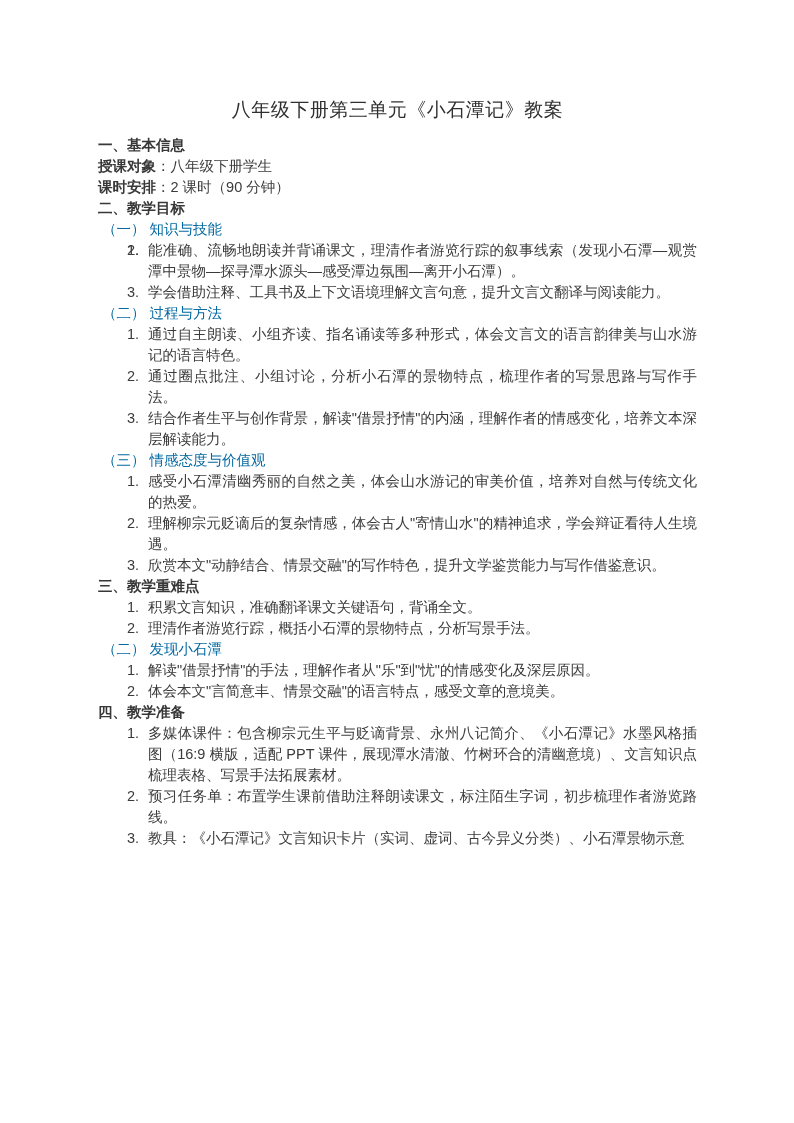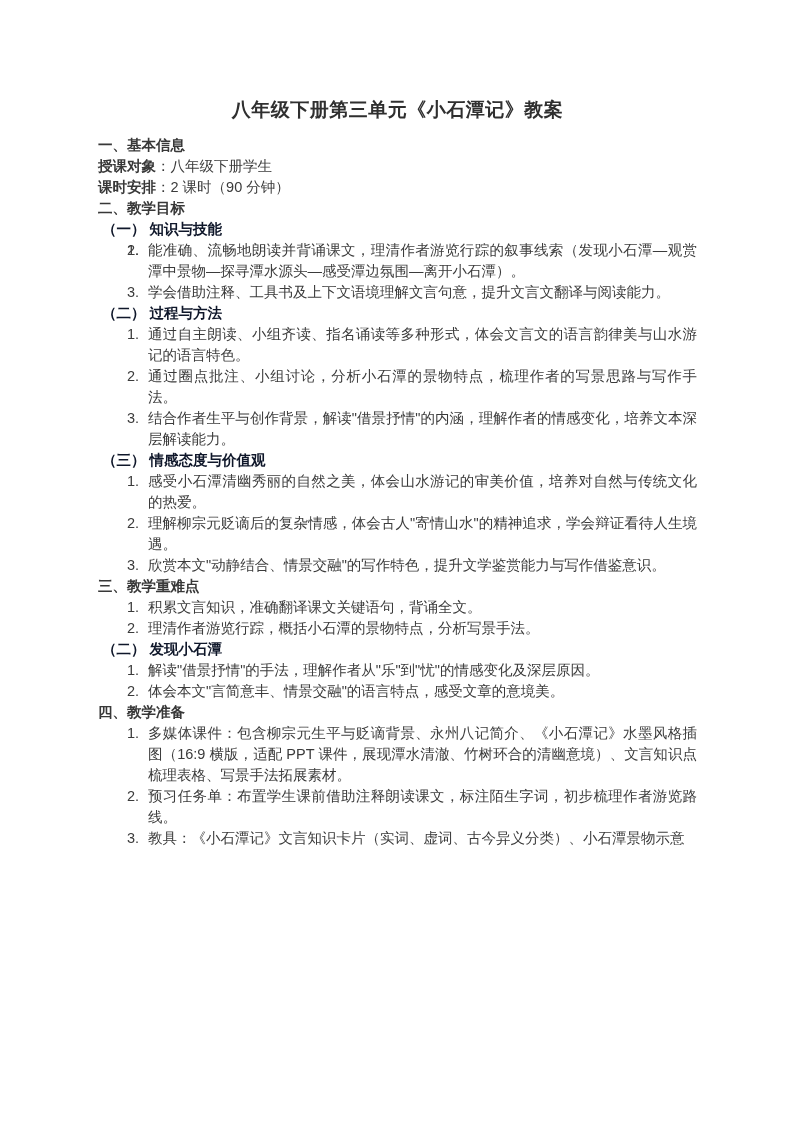--- a/index.html
+++ b/index.html
@@ -11,29 +11,29 @@
     box-sizing:border-box;
     padding:96px 97px 0 98px;
     font-family:"Liberation Sans","DejaVu Sans",sans-serif;
     font-size:14.5px;
     line-height:21px;
     color:#3b3b3b;
     overflow:hidden;
   }
   .title{
     font-size:19px;
-    font-weight:700;
+    font-weight:400;
     line-height:27px;
     text-align:center;
     color:#2f2f2f;
     margin-bottom:12px;
     letter-spacing:0.5px;
   }
   .h1{font-weight:700;color:#383838;}
-  .h2{font-weight:700;color:#0f172a;padding-left:4px;}
+  .h2{font-weight:400;color:#0369a1;padding-left:4px;}
   .kv .lbl,.para .lbl{font-weight:700;color:#383838;text-align:right;}
   .para{text-align:justify;}
   .li{
     position:relative;
     padding-left:50px;
     text-align:justify;
   }
   .li .num{
     position:absolute;
     left:29px;

